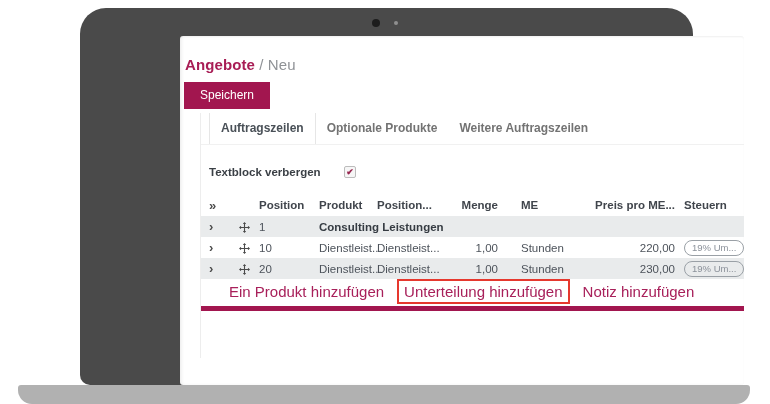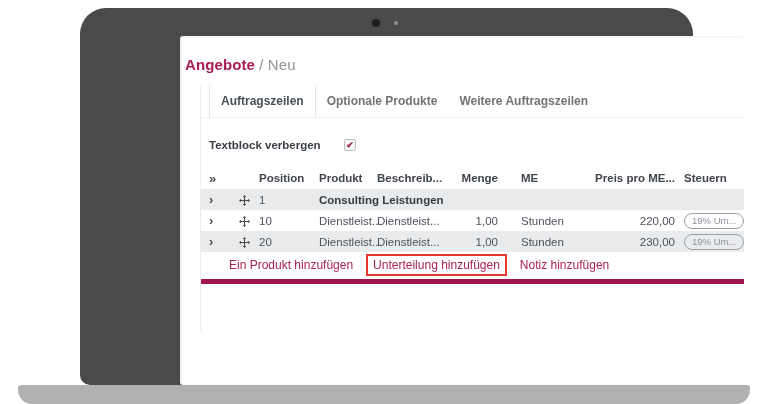--- a/index.html
+++ b/index.html
@@ -57,21 +57,21 @@
   .c-tax  { width:66px; padding-left:5px; }
   .chev { color:#4c4c4c; font-size:13px; font-weight:700; line-height:1; cursor:pointer; }
   .expand-all { color:#4c4c4c; font-size:13px; cursor:pointer; }
   .section-name { flex:1; font-weight:700; color:#353b42; }
   .tag { display:inline-block; border:1px solid #9aa0a6; border-radius:20px;
          padding:1px 7px 2px 7px; font-size:9.5px; color:#8b919a; background:transparent;
          white-space:nowrap; cursor:pointer; }
   .handle-svg { display:inline-block; vertical-align:middle; cursor:grab; }
 
   .tfoot { display:flex; align-items:center; gap:13px; padding:5px 0 5px 28px; height:25px; }
-  .flink { color:#a8205a; font-size:12px; cursor:pointer; white-space:nowrap; }
+  .flink { color:#a8205a; font-size:15px; cursor:pointer; white-space:nowrap; }
   .hl-box { border:2px solid #e6382e; padding:2px 5px; }
   .bottom-bar { height:5px; background:#a2164f; margin-top:2px; width:544px; }
 </style>
 </head>
 <body>
 
 <div class="stage">
   <div class="laptop-base"></div>
   <div class="laptop-frame">
     <span class="cam-dot"></span>
@@ -79,20 +79,21 @@
 
     <div class="screen">
 
       <div class="crumb">
         <span class="crumb-root">Angebote</span>
         <span class="crumb-sep">/</span>
         <span class="crumb-cur">Neu</span>
       </div>
 
       <div class="btn-row">
+        <button class="btn btn-primary">Speichern</button>
       </div>
 
       <div class="sheet">
 
         <div class="tabbar">
           <span class="tab active">Auftragszeilen</span>
           <span class="tab">Optionale Produkte</span>
           <span class="tab">Weitere Auftragszeilen</span>
         </div>
 
@@ -101,21 +102,21 @@
           <span class="checkbox">✔</span>
         </div>
 
         <div class="olist">
 
           <div class="trow thead">
             <span class="c-exp expand-all">»</span>
             <span class="c-hand"></span>
             <span class="c-pos">Position</span>
             <span class="c-prod">Produkt</span>
-            <span class="c-desc">Beschreib...</span>
+            <span class="c-desc">Position...</span>
             <span class="c-qty">Menge</span>
             <span class="c-uom">ME</span>
             <span class="c-price">Preis pro ME...</span>
             <span class="c-tax">Steuern</span>
           </div>
 
           <div class="trow stripe">
             <span class="c-exp chev">›</span>
             <span class="c-hand"><svg class="handle-svg" width="11" height="11" viewBox="0 0 16 16">
                   <path d="M8 0 L10.5 3 H8.8 V7.2 H13 V5.5 L16 8 L13 10.5 V8.8 H8.8 V13 H10.5 L8 16 L5.5 13 H7.2 V8.8 H3 V10.5 L0 8 L3 5.5 V7.2 H7.2 V3 H5.5 Z" fill="#4a4a4a"></path>

